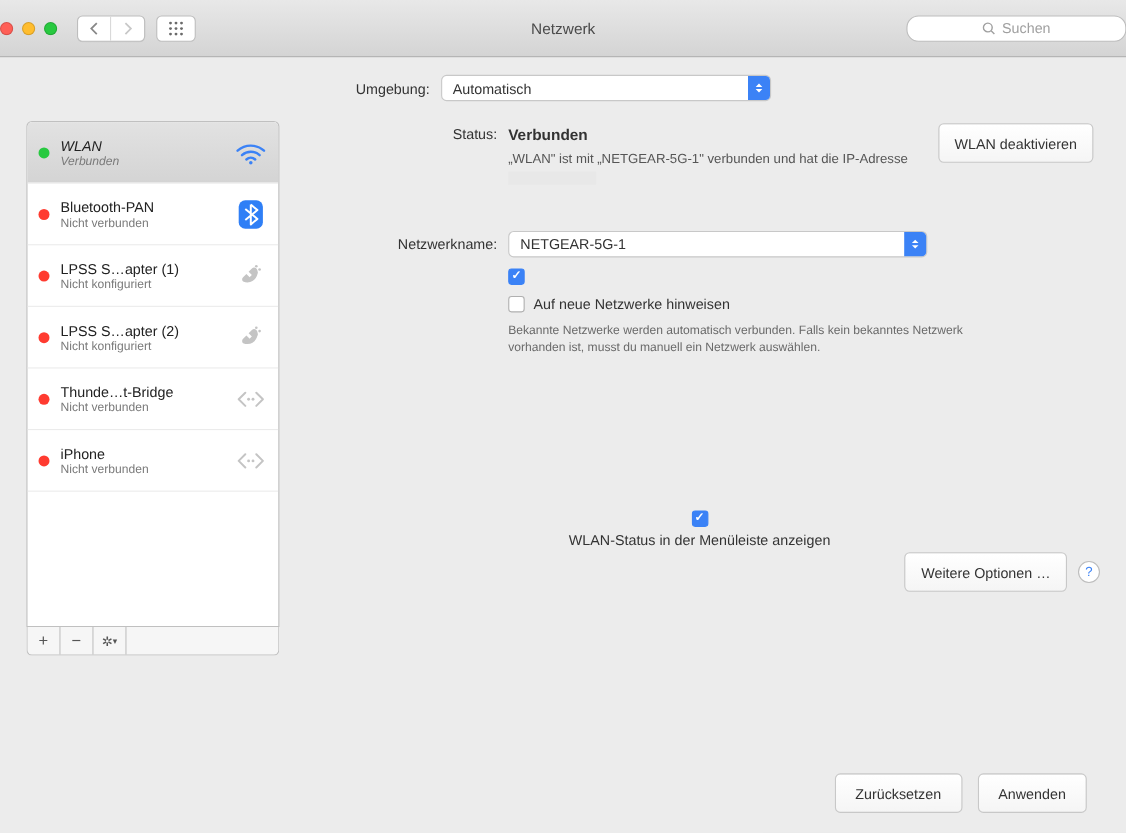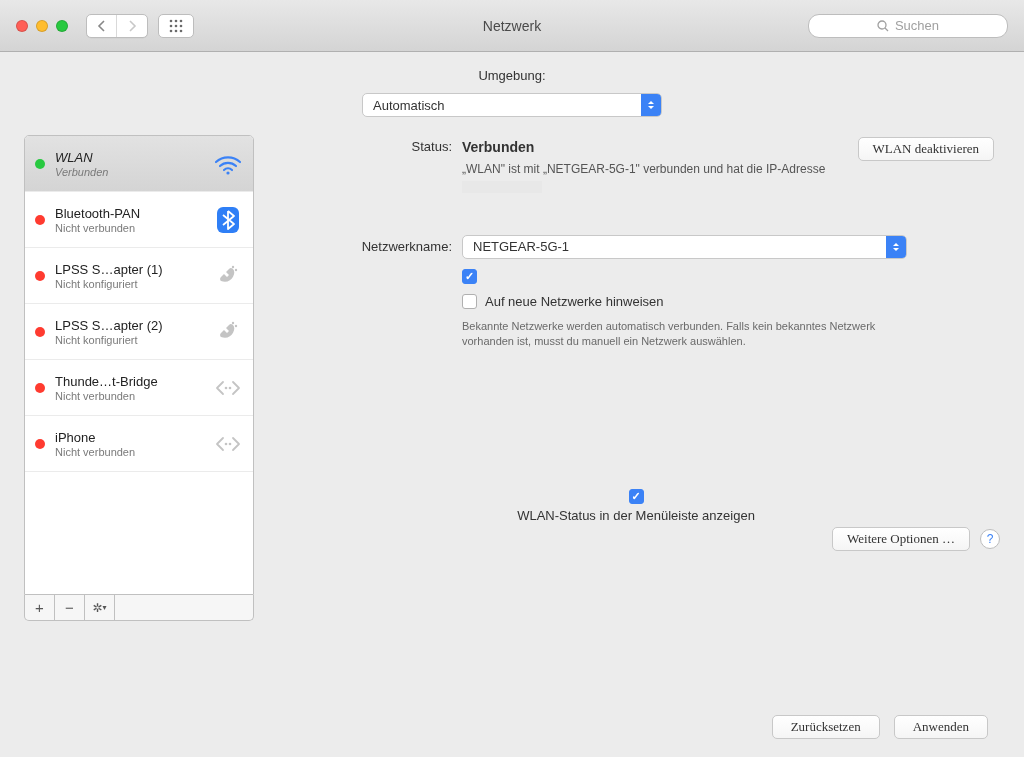--- a/index.html
+++ b/index.html
@@ -11,21 +11,21 @@
   height: 757px;
   overflow: hidden;
   color: #333;
 }
 .titlebar {
   height: 52px;
   background: linear-gradient(to bottom, #e8e8e8, #d4d4d4);
   border-bottom: 1px solid #b0b0b0;
   display: flex;
   align-items: center;
-  padding: 0 16px;
+  padding: 0 0;
   position: relative;
 }
 .traffic-lights { display: flex; gap: 8px; margin-right: 18px; }
 .tl { width: 12px; height: 12px; border-radius: 50%; border: 0.5px solid rgba(0,0,0,0.15); }
 .tl-close { background: #ff5f57; }
 .tl-min { background: #ffbd2e; }
 .tl-max { background: #28c940; }
 .nav-btns {
   display: flex;
   background: #fff;
@@ -46,21 +46,21 @@
 .titlebar-title {
   position: absolute; left: 0; right: 0; text-align: center; font-size: 14px; color: #4a4a4a;
   pointer-events: none;
 }
 .search-wrap {
   margin-left: auto; background: #fff; border: 1px solid #bdbdbd; border-radius: 11px;
   height: 24px; width: 200px; display: flex; align-items: center; justify-content: center;
   color: #a0a0a0; gap: 6px; font-size: 13px;
 }
 .content { padding: 16px 24px 10px 24px; }
-.env-row { display: flex; align-items: center; justify-content: center; gap: 10px; margin-bottom: 18px; flex-direction: column; }
+.env-row { display: flex; align-items: center; justify-content: center; gap: 10px; margin-bottom: 18px; }
 .env-row label { font-size: 13px; color: #333; }
 .select-box {
   position: relative; background: #fff; border: 1px solid #c8c8c8; border-radius: 5px;
   height: 24px; display: flex; align-items: center; padding: 0 24px 0 10px; font-size: 13px;
 }
 .select-arrows {
   position: absolute; right: 0; top: 0; bottom: 0; width: 20px;
   background: #3b82f6; border-radius: 0 4px 4px 0;
   display: flex; flex-direction: column; align-items: center; justify-content: center;
 }
@@ -96,24 +96,24 @@
 
 .details { flex: 1; padding-top: 4px; position: relative; }
 .label-col { width: 190px; text-align: right; padding-right: 10px; color: #333; font-size:13px; }
 .row { display: flex; align-items: flex-start; margin-bottom: 10px; }
 .status-val { font-weight: 600; font-size: 14px; }
 .status-desc { font-size: 12px; color: #555; margin-top: 6px; max-width: 420px; line-height:1.4; }
 .ip-redact { display:inline-block; width:80px; height:12px; background:#e8e8e8; vertical-align:middle; }
 .mac-btn {
   background: linear-gradient(to bottom, #fff, #f5f5f5);
   border: 1px solid #c8c8c8; border-radius: 5px; padding: 3px 14px; font-size: 13px;
-  color: #333; cursor: default; height: 24px; font-family: Liberation Serif, serif;
+  color: #333; cursor: default; height: 36px;
 }
 .deact-btn { position:absolute; right: 6px; top: 2px; }
-.net-select { width: 445px; }
+.net-select { width: 381px; }
 .checkbox-row { display:flex; align-items:center; gap:8px; margin-bottom:10px; }
 .mac-checkbox {
   width: 15px; height: 15px; border: 1px solid #b0b0b0; border-radius: 3px; background:#fff;
   display:inline-flex; align-items:center; justify-content:center; flex-shrink:0;
 }
 .mac-checkbox.checked { background: #3b82f6; border-color:#3b82f6; }
 .mac-checkbox.checked::after { content:'✓'; color:#fff; font-size:11px; font-weight:bold; line-height:1; }
 .hint-text { font-size: 11px; color: #6a6a6a; line-height:1.4; max-width: 430px; }
 .bottom-row { margin-top: 140px; display:flex; align-items:center; gap:4px;flex-direction:column; }
 .bottom-row .right { margin-left:auto; display:flex; align-items:center; gap:10px;}

